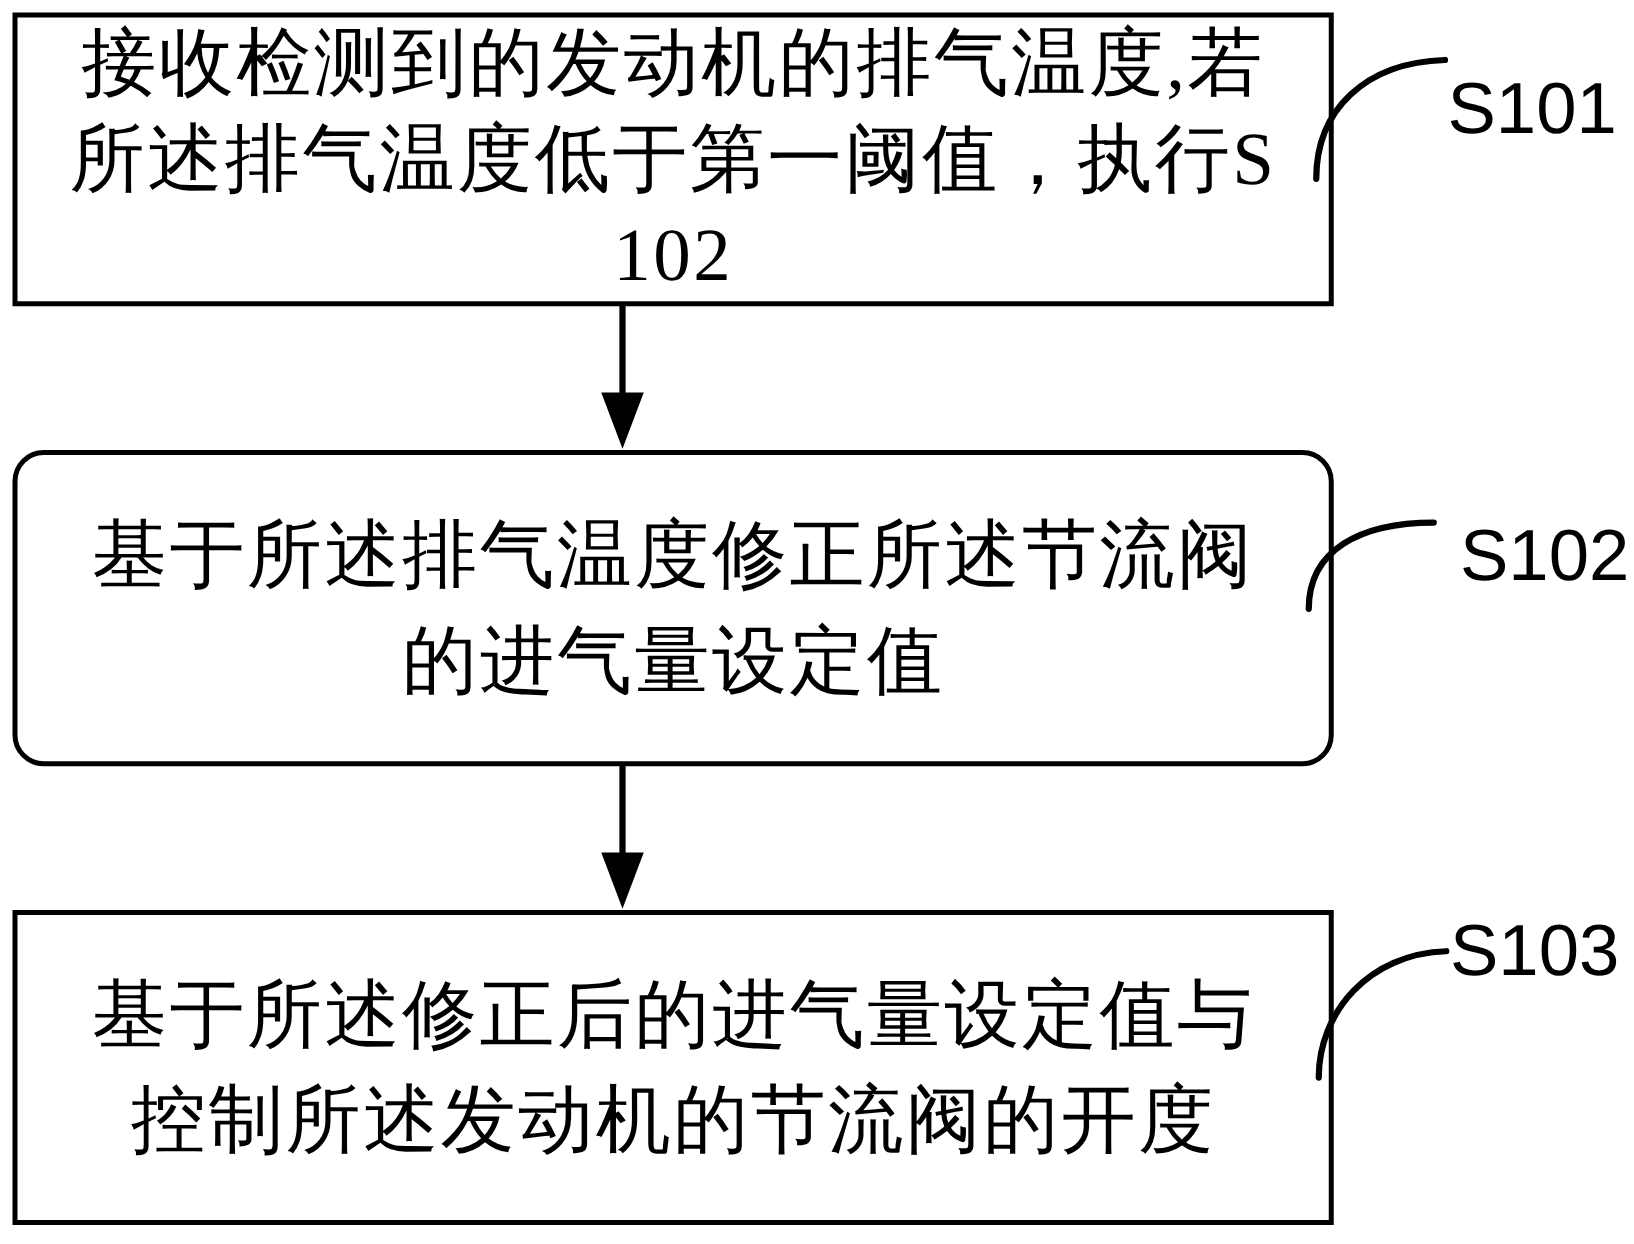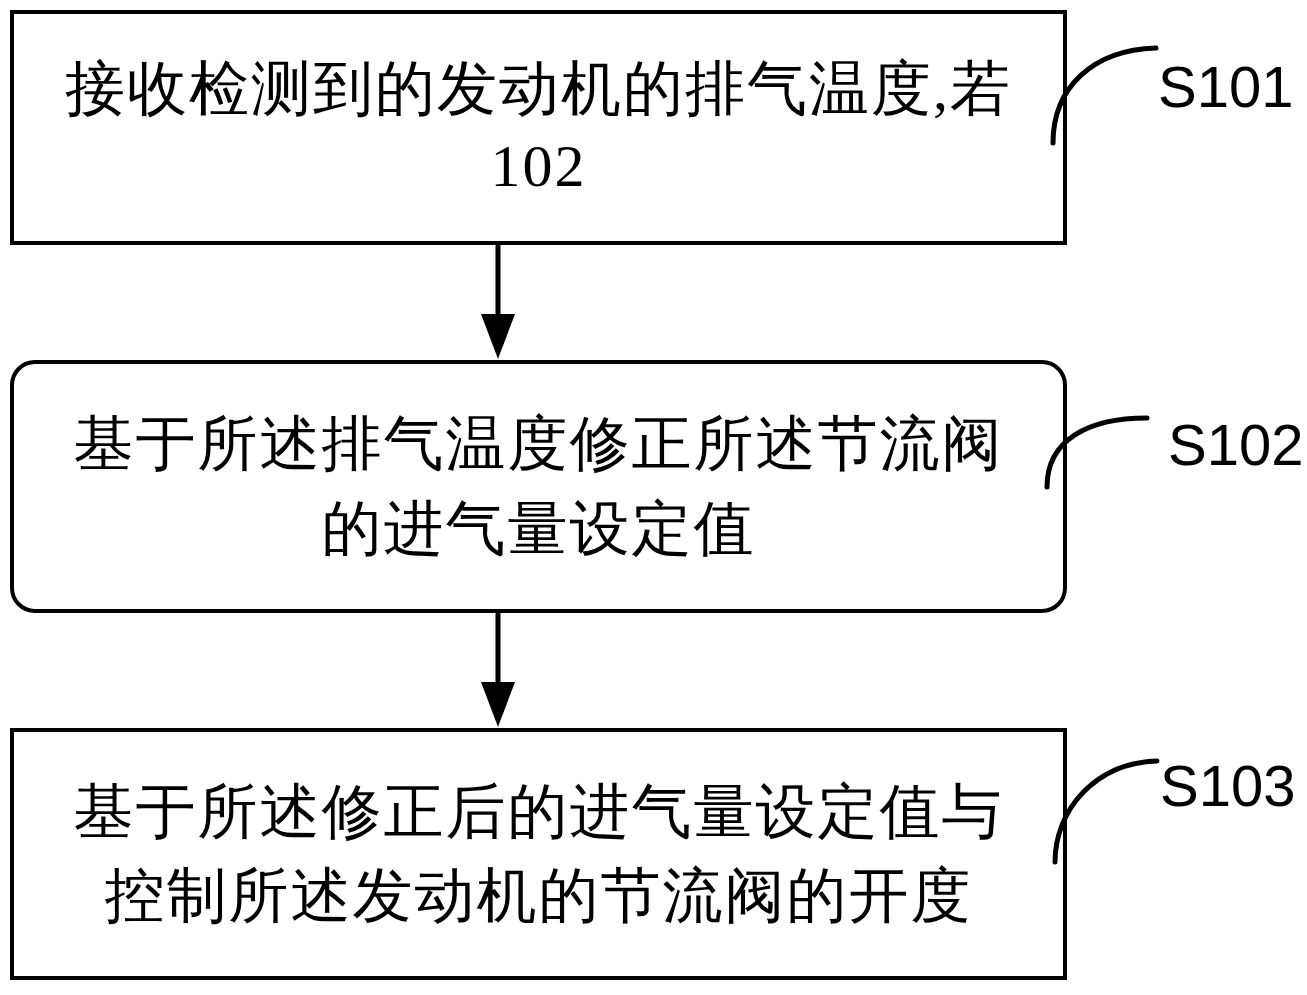--- a/index.html
+++ b/index.html
@@ -44,38 +44,39 @@
   .step-label {
     position: absolute;
     font-family: "Liberation Sans", "DejaVu Sans", sans-serif;
     font-size: 58px;
     line-height: 58px;
     color: #000000;
     white-space: nowrap;
   }
   #label-s101 { left: 1158px; top: 26px; margin-top: 32px; }
   #label-s102 { left: 1168px; top: 404px; margin-top: 12px; }
-  #label-s103 { left: 1160px; top: 732px; margin-top: 25px; }
+  #label-s103 { left: 1160px; top: 732px; }
 
   .overlay-svg {
     position: absolute;
     left: 0;
     top: 0;
     width: 1307px;
     height: 995px;
     pointer-events: none;
   }
 </style>
 </head>
 <body>
 
 <div class="stage">
 
   <div class="flow-box" id="box-s101">
     <div class="txt-line">接收检测到的发动机的排气温度,若</div>
+    <div class="txt-line">所述排气温度低于第一阈值，执行S</div>
     <div class="txt-line">102</div>
   </div>
 
   <div class="flow-box" id="box-s102">
     <div class="txt-line">基于所述排气温度修正所述节流阀</div>
     <div class="txt-line">的进气量设定值</div>
   </div>
 
   <div class="flow-box" id="box-s103">
     <div class="txt-line">基于所述修正后的进气量设定值与</div>

